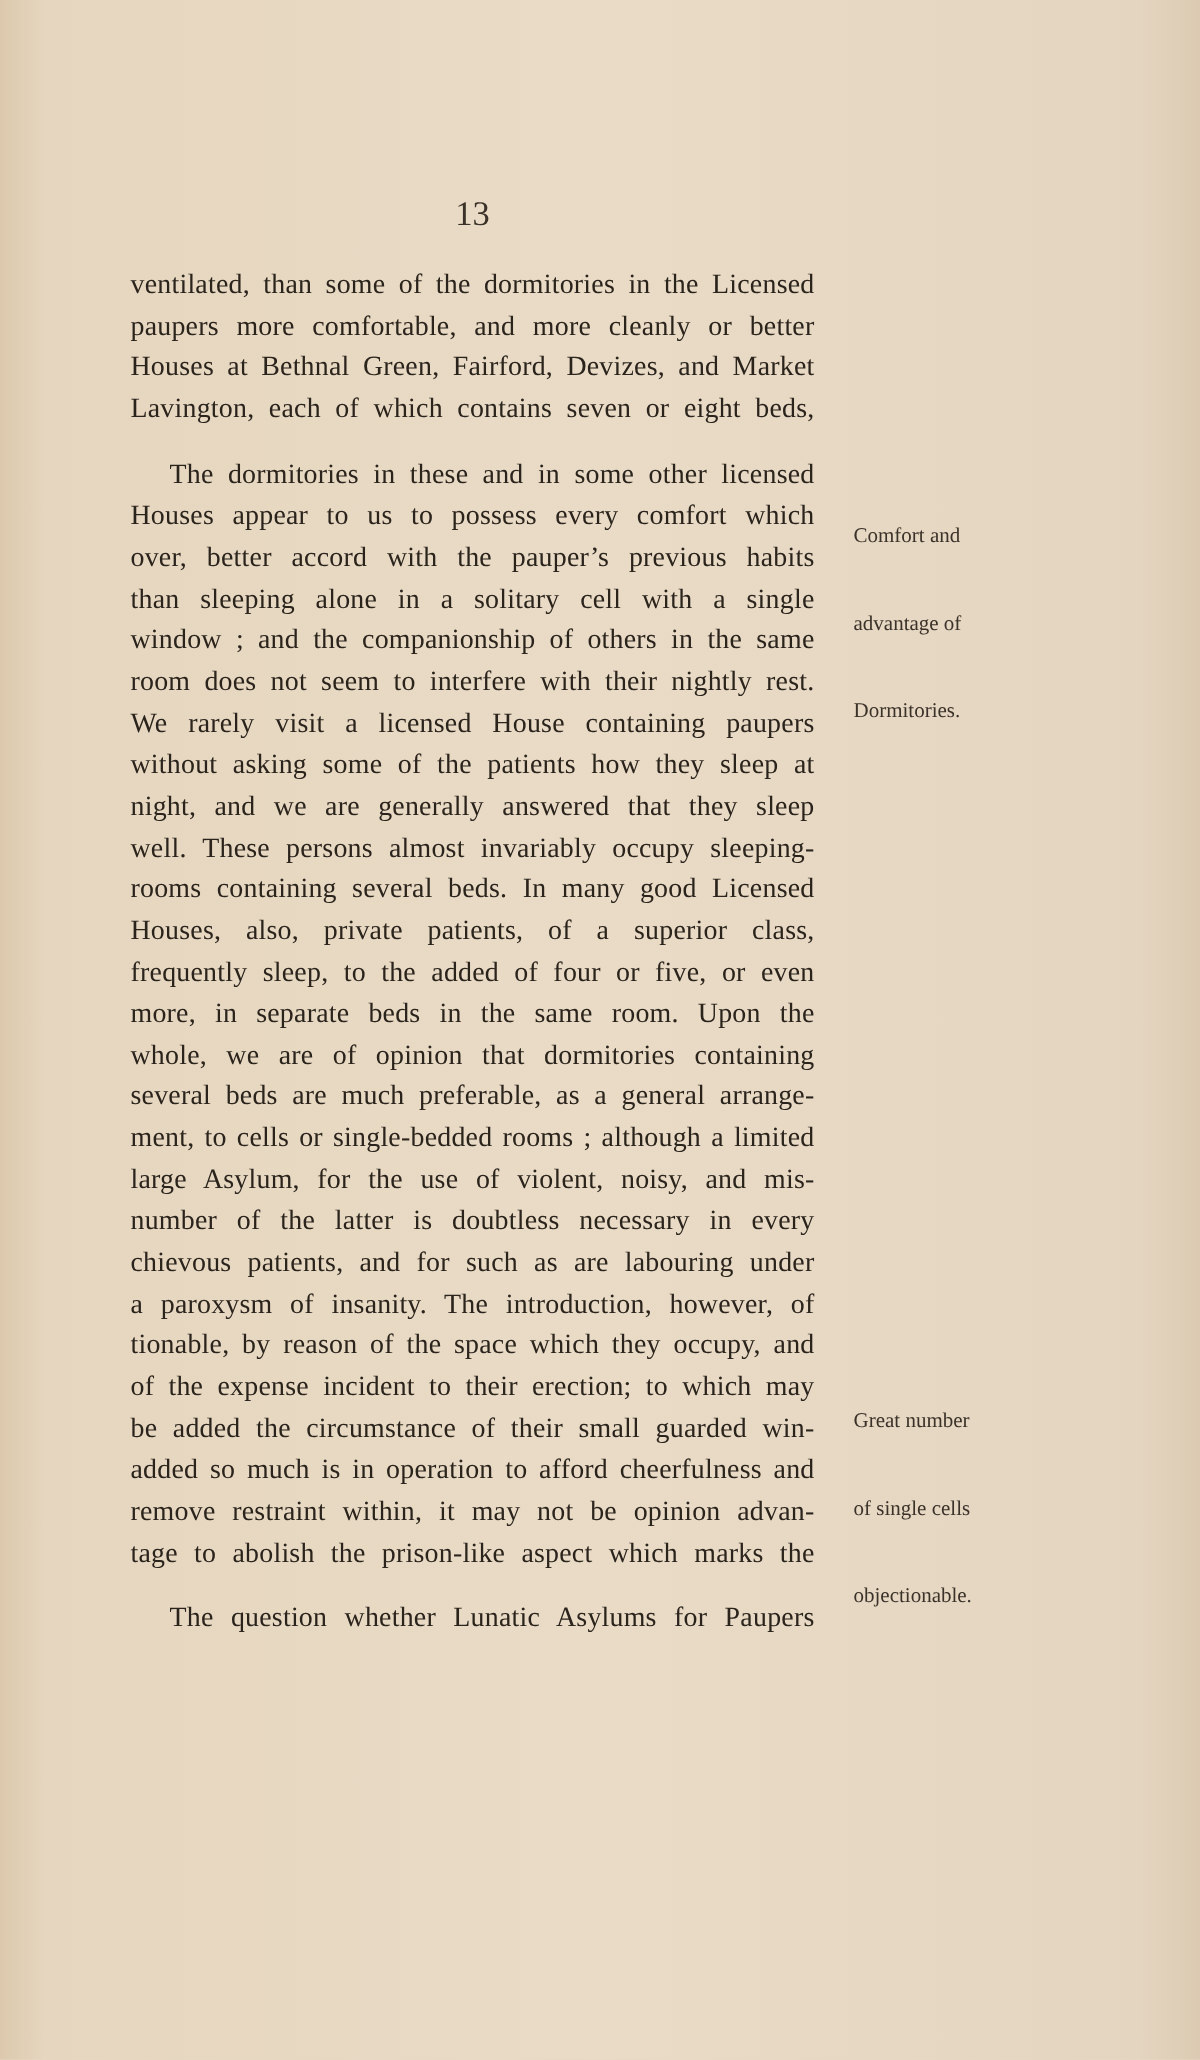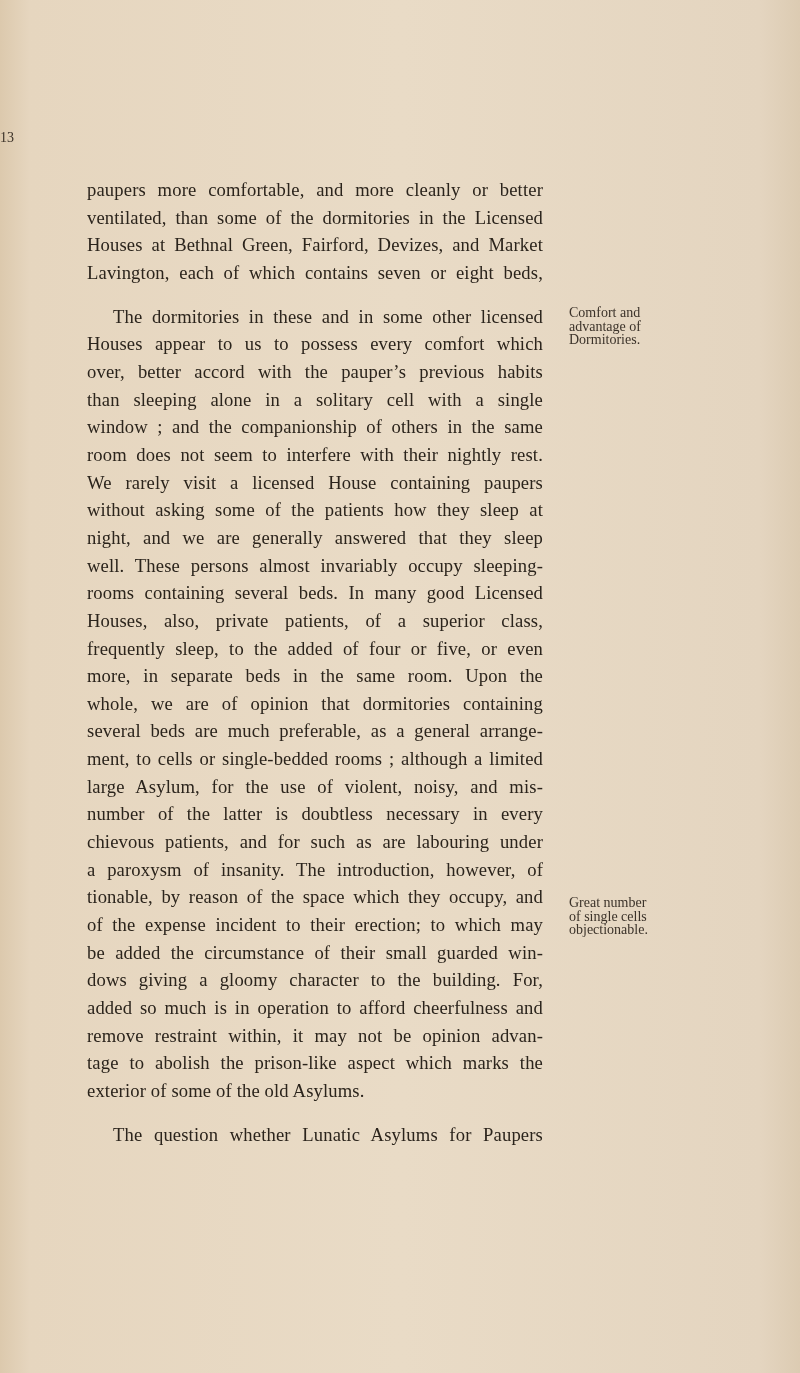--- a/index.html
+++ b/index.html
@@ -19,22 +19,22 @@
     .page {
       position: absolute;
       left: 0; top: 0;
       width: 800px; height: 1373px;
     }
     .page-number {
       position: absolute;
       left: 0;
       width: 630px;
       top: 130px;
-      text-align: left;
-      font-size: 14px;
+      text-align: center;
+      font-size: 23px;
       font-family: "Liberation Serif", serif;
       color: #3a3128;
     }
     .body-text {
       position: absolute;
       left: 87px;
       top: 176px;
       width: 456px;
     }
     .line {
@@ -57,35 +57,35 @@
     }
     .margin-note {
       position: absolute;
       left: 569px;
       width: 130px;
       font-family: "Liberation Serif", serif;
       font-size: 14px;
       line-height: 13.5px;
       color: #3b3229;
     }
-    .note-line { display: block; white-space: nowrap; }
+    .note-line { display: block; white-space: nowrap; margin-top: 45px; }
     #note-1 { top: 306px; }
     #note-2 { top: 896px; }
   </style>
 </head>
 <body>
 
 <div class="page">
   <div class="page-number">13</div>
 
   <div class="body-text">
 
     <div>
+      <span class="line">ventilated, than some of the dormitories in the Licensed</span>
       <span class="line">paupers more comfortable, and more cleanly or better</span>
-      <span class="line">ventilated, than some of the dormitories in the Licensed</span>
       <span class="line">Houses at Bethnal Green, Fairford, Devizes, and Market</span>
       <span class="line">Lavington, each of which contains seven or eight beds,</span>
     </div>
 
     <div>
       <span class="line indent">The dormitories in these and in some other licensed</span>
       <span class="line">Houses appear to us to possess every comfort which</span>
       <span class="line">over, better accord with the pauper’s previous habits</span>
       <span class="line">than sleeping alone in a solitary cell with a single</span>
       <span class="line">window ; and the companionship of others in the same</span>
@@ -101,25 +101,23 @@
       <span class="line">whole, we are of opinion that dormitories containing</span>
       <span class="line">several beds are much preferable, as a general arrange-</span>
       <span class="line">ment, to cells or single-bedded rooms ; although a limited</span>
       <span class="line">large Asylum, for the use of violent, noisy, and mis-</span>
       <span class="line">number of the latter is doubtless necessary in every</span>
       <span class="line">chievous patients, and for such as are labouring under</span>
       <span class="line">a paroxysm of insanity. The introduction, however, of</span>
       <span class="line">tionable, by reason of the space which they occupy, and</span>
       <span class="line">of the expense incident to their erection; to which may</span>
       <span class="line">be added the circumstance of their small guarded win-</span>
-      <span class="line">dows giving a gloomy character to the building. For,</span>
       <span class="line">added so much is in operation to afford cheerfulness and</span>
       <span class="line">remove restraint within, it may not be opinion advan-</span>
       <span class="line">tage to abolish the prison-like aspect which marks the</span>
-      <span class="line last">exterior of some of the old Asylums.</span>
     </div>
 
     <div>
       <span class="line indent">The question whether Lunatic Asylums for Paupers</span>
     </div>
   </div>
 
   <div class="margin-note" id="note-1">
     <span class="note-line">Comfort and</span>
     <span class="note-line">advantage of</span>

